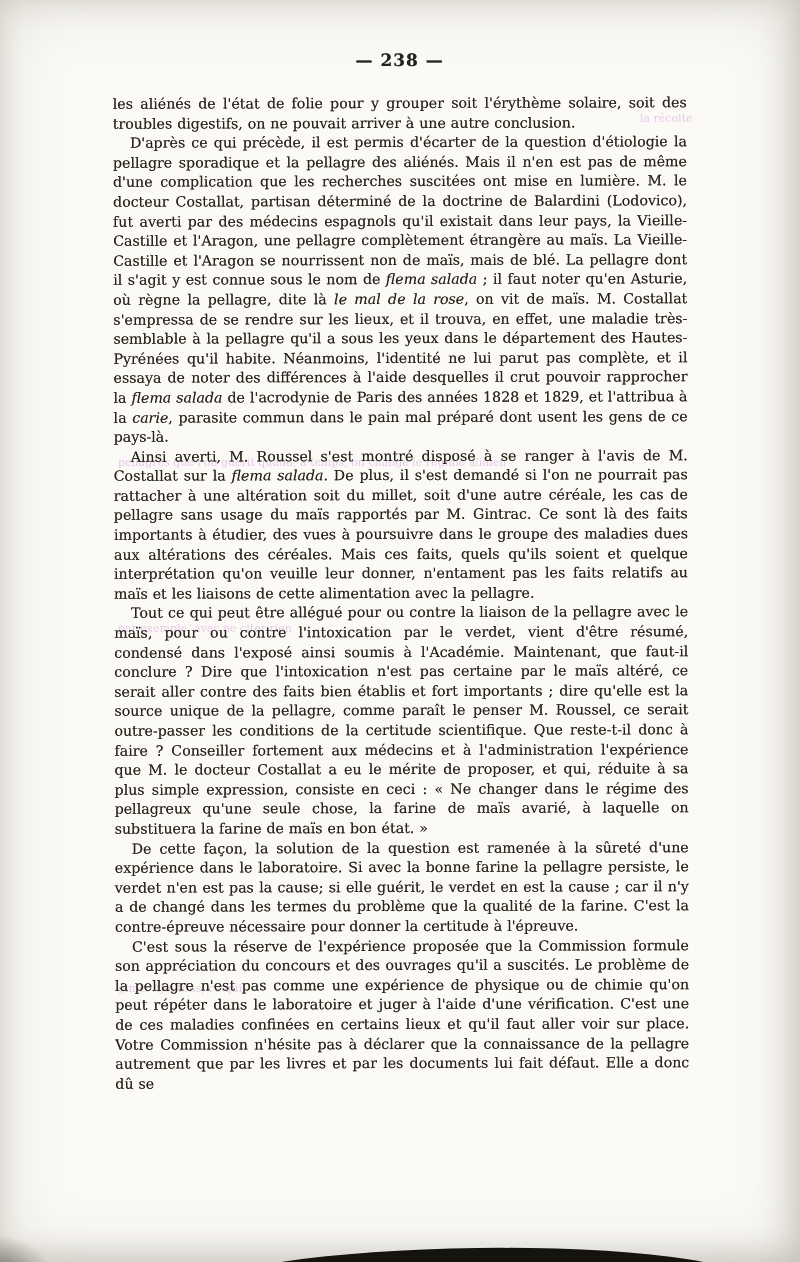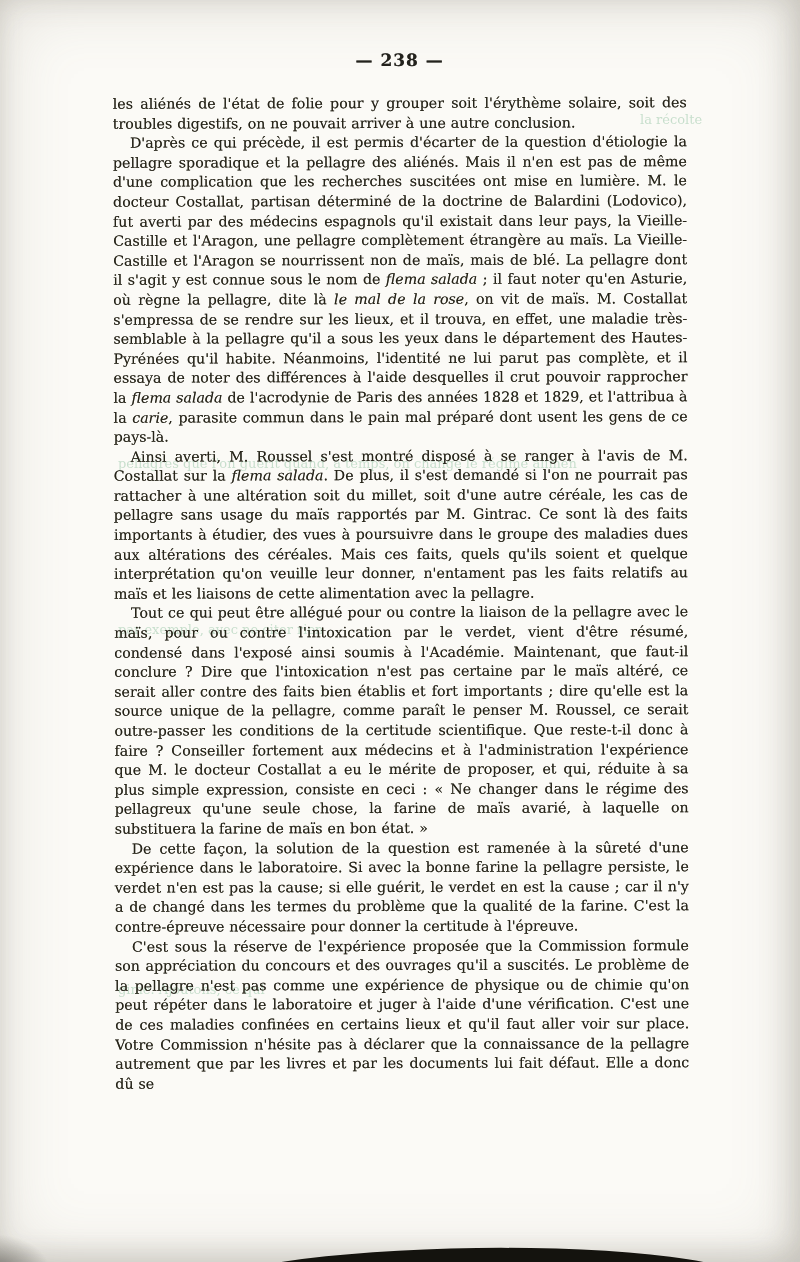--- a/index.html
+++ b/index.html
@@ -49,22 +49,22 @@
   }
   .para.indent { text-indent: 17px; }
   .para i { }
   .bleed-layer {
     position: absolute;
     inset: 0;
     pointer-events: none;
   }
   .bleed {
     position: absolute;
-    font-size: 13px;
-    color: #15803d;
+    font-size: 11px;
+    color: #a21caf;
     opacity: 0.22;
     filter: blur(0.6px);
     white-space: nowrap;
   }
   .scan-edge {
     position: absolute;
     bottom: -26px;
     left: 205px;
     width: 545px;
     height: 40px;

